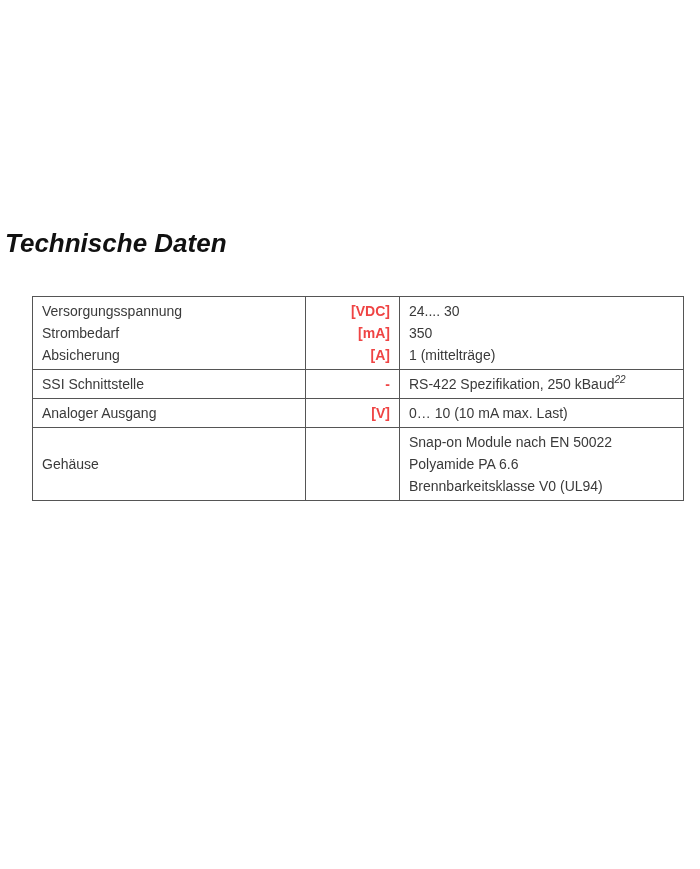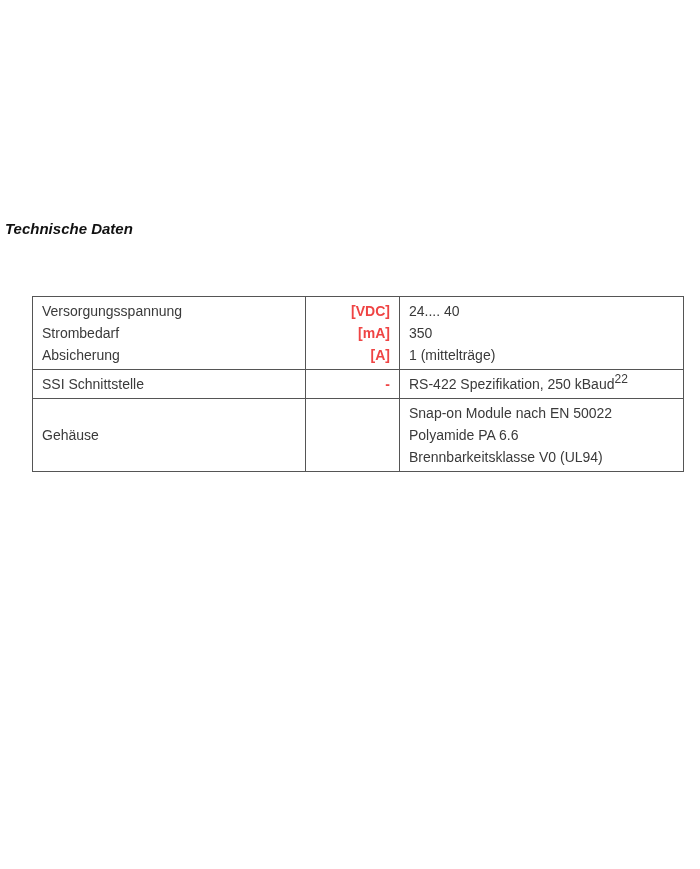--- a/index.html
+++ b/index.html
@@ -1,62 +1,73 @@
 <!DOCTYPE html>
 <html><head>
 <meta charset="utf-8">
 <style>
   html, body { margin: 0; padding: 0; background: #ffffff; }
   body { width: 700px; height: 869px; position: relative; overflow: hidden;
          font-family: "Liberation Sans", sans-serif; color: #3a3a3a; }
-  .title { position: absolute; left: 5px; top: 220px; font-size: 15px;
+  .title { position: absolute; left: 5px; top: 228px; font-size: 26px;
            font-weight: bold; font-style: italic; color: #111; margin: 0; }
   table.spec { position: absolute; left: 32px; top: 296px; width: 652px;
                border-collapse: collapse; font-size: 14px; }
   table.spec td { border: 1.5px solid #555; vertical-align: middle;
                   padding: 3px 9px; line-height: 22px; }
   td.label { width: 254px; }
   td.unit { width: 75px; text-align: right; font-weight: bold; color: #ef4444; }
   td.value { }
   .line { display: block; }
-  sup { font-size: 12px; line-height: 0; }
+  sup { font-size: 10px; line-height: 0; font-style: italic; }
 </style>
 </head>
 <body>
 
 <h2 class="title">Technische Daten</h2>
 
 <table class="spec">
   <tbody>
       <tr>
     <td class="label">
       <span class="line">Versorgungsspannung</span>
       <span class="line">Strombedarf</span>
       <span class="line">Absicherung</span>
     </td>
     <td class="unit">
       <span class="line">[VDC]</span>
       <span class="line">[mA]</span>
       <span class="line">[A]</span>
     </td>
     <td class="value">
-      <span class="line">24.... 40</span>
+      <span class="line">24.... 30</span>
       <span class="line">350</span>
       <span class="line">1 (mittelträge)</span>
     </td>
   </tr>
   <tr>
     <td class="label">
       <span class="line">SSI Schnittstelle</span>
     </td>
     <td class="unit">
       <span class="line">-</span>
     </td>
     <td class="value">
       <span>RS-422 Spezifikation, 250 kBaud</span><sup>22</sup>
+    </td>
+  </tr>
+  <tr>
+    <td class="label">
+      <span class="line">Analoger Ausgang</span>
+    </td>
+    <td class="unit">
+      <span class="line">[V]</span>
+    </td>
+    <td class="value">
+      <span class="line">0… 10 (10 mA max. Last)</span>
     </td>
   </tr>
   <tr>
     <td class="label">
       <span class="line">Gehäuse</span>
     </td>
     <td class="unit">
       <span class="line"></span>
     </td>
     <td class="value">

